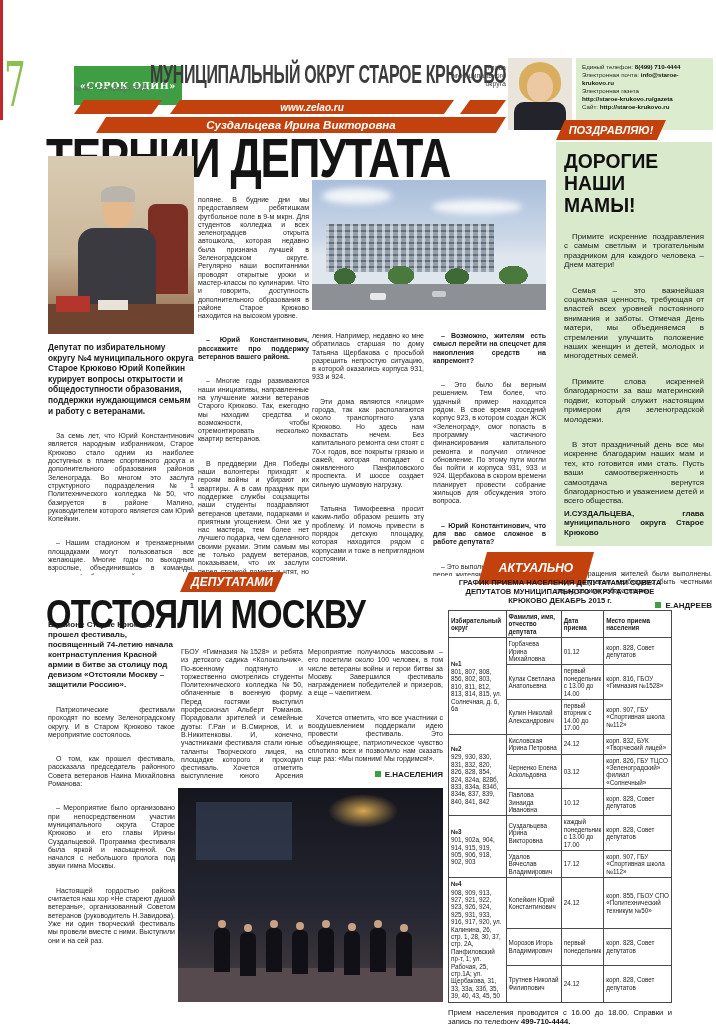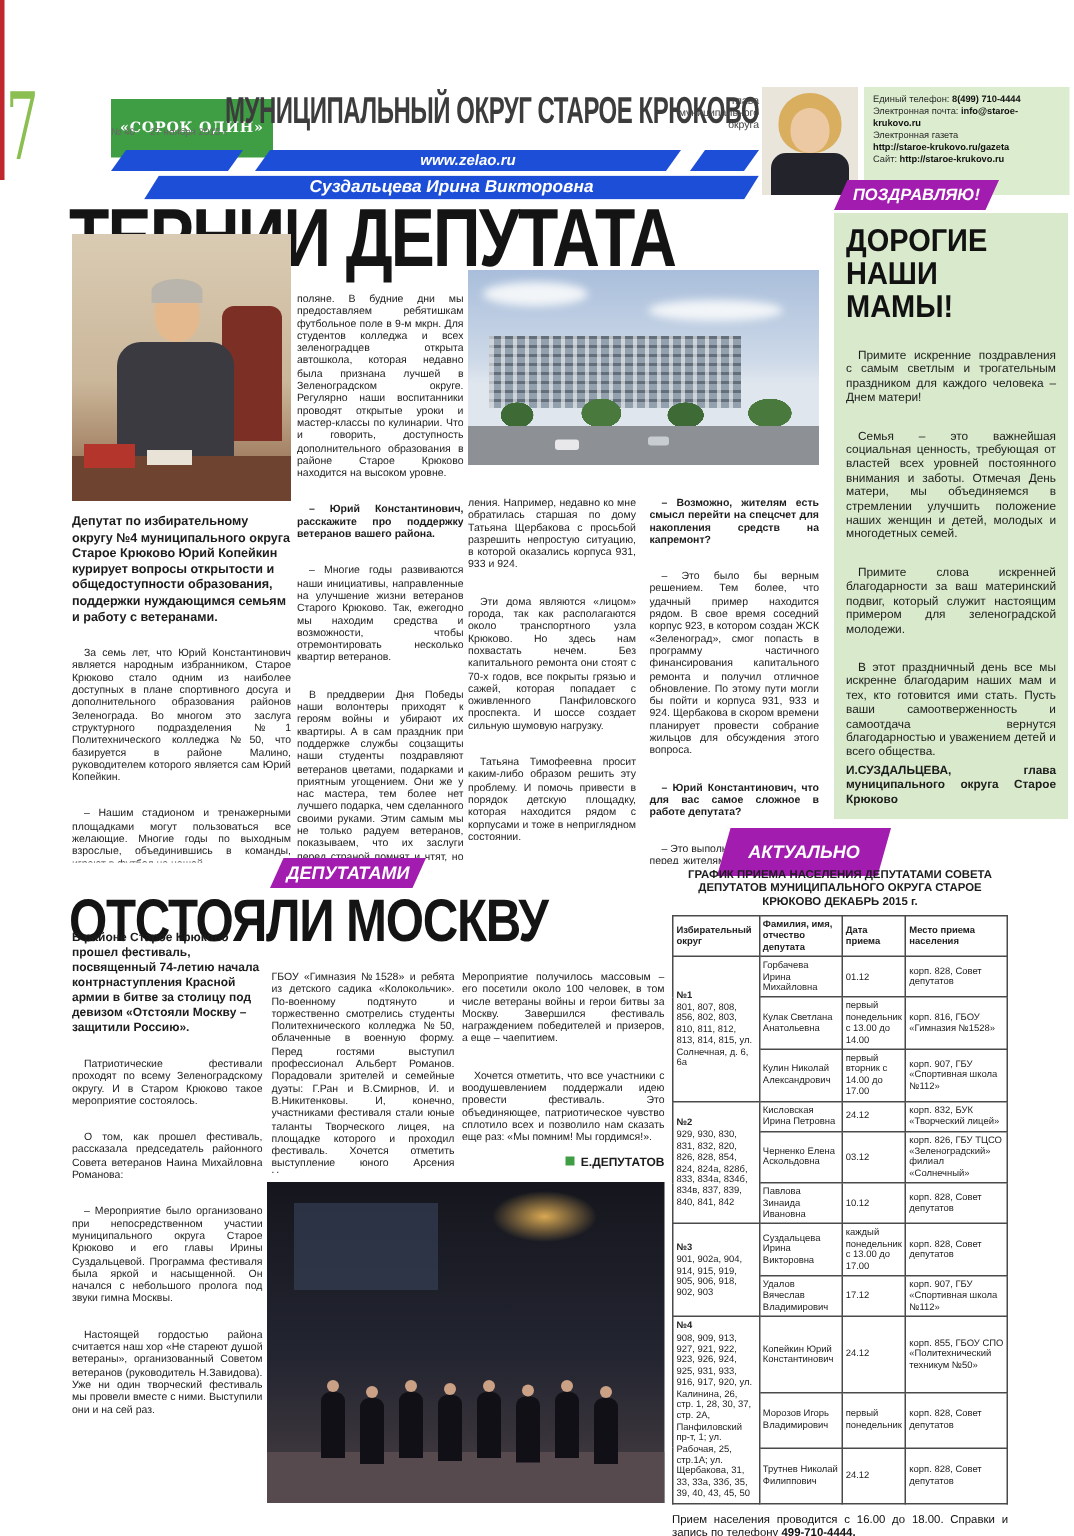--- a/index.html
+++ b/index.html
@@ -19,34 +19,34 @@
             white-space:nowrap;transform:scaleX(.64);transform-origin:0 0;letter-spacing:-.5px;}
   .headrole{position:absolute;left:448px;top:64px;width:58px;font-size:7px;line-height:8px;
             color:#444;text-align:right;}
   .portrait{position:absolute;left:508px;top:58px;width:64px;height:72px;background:#e9e5da;overflow:hidden;}
   .portrait .hair{position:absolute;left:11px;top:4px;width:42px;height:40px;border-radius:50% 50% 45% 45%;background:#d9ae5f;}
   .portrait .face{position:absolute;left:19px;top:14px;width:26px;height:30px;border-radius:48%;background:#ecc9a2;}
   .portrait .body{position:absolute;left:6px;top:44px;width:52px;height:28px;border-radius:10px 10px 0 0;background:#23232c;}
   .contactbox{position:absolute;left:576px;top:58px;width:137px;height:72px;background:#dcecce;
               padding:5px 6px;box-sizing:border-box;font-size:6.2px;line-height:8.1px;color:#2a2a2a;}
   .contactbox b{color:#111;}
-  .bar{position:absolute;height:14px;background:#1d4ed8;clip-path:polygon(10px 0,100% 0,calc(100% - 10px) 100%,0 100%);}
+  .bar{position:absolute;height:14px;background:#c2410c;clip-path:polygon(10px 0,100% 0,calc(100% - 10px) 100%,0 100%);}
   .bar.txt{display:flex;align-items:center;justify-content:center;color:#fff;
            font-weight:bold;font-style:italic;}
   .bar1a{left:74px;top:100px;width:88px;}
   .bar1b{left:170px;top:100px;width:284px;font-size:10px;}
   .bar1c{left:460px;top:100px;width:46px;}
   .bar2{left:96px;top:117px;width:410px;height:16px;font-size:11.5px;}
 
   
   .headline1{position:absolute;left:46px;top:126px;font-size:55px;font-weight:bold;color:#141414;
              white-space:nowrap;transform:scaleX(.8);transform-origin:0 0;letter-spacing:-1.5px;}
   .headline2{position:absolute;left:46px;top:592px;font-size:40px;font-weight:bold;color:#141414;
              white-space:nowrap;transform:scaleX(.82);transform-origin:0 0;letter-spacing:-1px;}
-  .badge{position:absolute;background:#a21caf;color:#fff;font-weight:bold;font-style:italic;
+  .badge{position:absolute;background:#c2410c;color:#fff;font-weight:bold;font-style:italic;
          display:flex;align-items:center;justify-content:center;
          clip-path:polygon(9px 0,100% 0,calc(100% - 9px) 100%,0 100%);}
   .badge-congrat{left:556px;top:120px;width:110px;height:20px;font-size:11px;}
   .badge-festival{left:180px;top:572px;width:104px;height:20px;font-size:12px;}
   .badge-aktualno{left:478px;top:552px;width:116px;height:32px;font-size:12px;}
 
   
   .col{position:absolute;overflow:hidden;}
   .p{font-size:7px;line-height:8.3px;text-align:justify;margin:16px 0 2px;text-indent:8px;}
   .p.cont{text-indent:0;}
@@ -197,20 +197,27 @@
   <div class="badge badge-congrat">ПОЗДРАВЛЯЮ!</div>
   <div class="greeting">
     <div class="gtitle">ДОРОГИЕ НАШИ МАМЫ!</div>
     <p class="p">Примите искренние поздравления с самым светлым и трогательным праздником для каждого человека – Днем матери!</p>
     <p class="p">Семья – это важнейшая социальная ценность, требующая от властей всех уровней постоянного внимания и заботы. Отмечая День матери, мы объединяемся в стремлении улучшить положение наших женщин и детей, молодых и многодетных семей.</p>
     <p class="p">Примите слова искренней благодарности за ваш материнский подвиг, который служит настоящим примером для зеленоградской молодежи.</p>
     <p class="p">В этот праздничный день все мы искренне благодарим наших мам и тех, кто готовится ими стать. Пусть ваши самоотверженность и самоотдача вернутся благодарностью и уважением детей и всего общества.</p>
     <div class="sig">И.СУЗДАЛЬЦЕВА, глава муниципального округа Старое Крюково</div>
   </div>
 
+  <div class="tailcol">
+    <p class="p cont">чтобы обращения жителей были выполнены. Ведь депутатам необходимо быть честными перед своими избирателями.</p>
+    <div class="byline">
+      <span class="sq"></span>
+      <span>Е.АНДРЕЕВ</span>
+    </div>
+  </div>
 
   <div class="badge badge-festival">ДЕПУТАТАМИ</div>
   <div class="headline2">ОТСТОЯЛИ МОСКВУ</div>
 
   <div class="col" style="left:48px;top:620px;width:127px;height:330px;">
     <p class="lead" style="font-size:8px;line-height:10px;">В районе Старое Крюково прошел фестиваль, посвященный 74-летию начала контрнаступления Красной армии в битве за столицу под девизом «Отстояли Москву – защитили Россию».</p>
     <p class="p">Патриотические фестивали проходят по всему Зеленоградскому округу. И в Старом Крюково такое мероприятие состоялось.</p>
     <p class="p">О том, как прошел фестиваль, рассказала председатель районного Совета ветеранов Наина Михайловна Романова:</p>
     <p class="p">– Мероприятие было организовано при непосредственном участии муниципального округа Старое Крюково и его главы Ирины Суздальцевой. Программа фестиваля была яркой и насыщенной. Он начался с небольшого пролога под звуки гимна Москвы.</p>
     <p class="p">Настоящей гордостью района считается наш хор «Не стареют душой ветераны», организованный Советом ветеранов (руководитель Н.Завидова). Уже ни один творческий фестиваль мы провели вместе с ними. Выступили они и на сей раз.</p>
@@ -219,21 +226,21 @@
 
   <div class="col" style="left:181px;top:632px;width:122px;height:150px;">
     <p class="p cont">ГБОУ «Гимназия №1528» и ребята из детского садика «Колокольчик». По-военному подтянуто и торжественно смотрелись студенты Политехнического колледжа №50, облаченные в военную форму. Перед гостями выступил профессионал Альберт Романов. Порадовали зрителей и семейные дуэты: Г.Ран и В.Смирнов, И. и В.Никитенковы. И, конечно, участниками фестиваля стали юные таланты Творческого лицея, на площадке которого и проходил фестиваль. Хочется отметить выступление юного Арсения Никитина.</p>
   </div>
 
   <div class="col" style="left:308px;top:632px;width:135px;height:150px;">
     <p class="p cont">Мероприятие получилось массовым – его посетили около 100 человек, в том числе ветераны войны и герои битвы за Москву. Завершился фестиваль награждением победителей и призеров, а еще – чаепитием.</p>
     <p class="p">Хочется отметить, что все участники с воодушевлением поддержали идею провести фестиваль. Это объединяющее, патриотическое чувство сплотило всех и позволило нам сказать еще раз: «Мы помним! Мы гордимся!».</p>
     <div class="byline">
       <span class="sq"></span>
-      <span>Е.ДЕПУТАТОВ</span>
+      <span>Е.НАСЕЛЕНИЯ</span>
     </div>
   </div>
 
   <div class="photo ph-fest">
     <div class="glow"></div>
     <div class="screen"></div>
     <div class="floor"></div>
     <div class="person" style="left:36px;"></div>
     <div class="person" style="left:62px;bottom:26px;"></div>
     <div class="person" style="left:88px;"></div>

